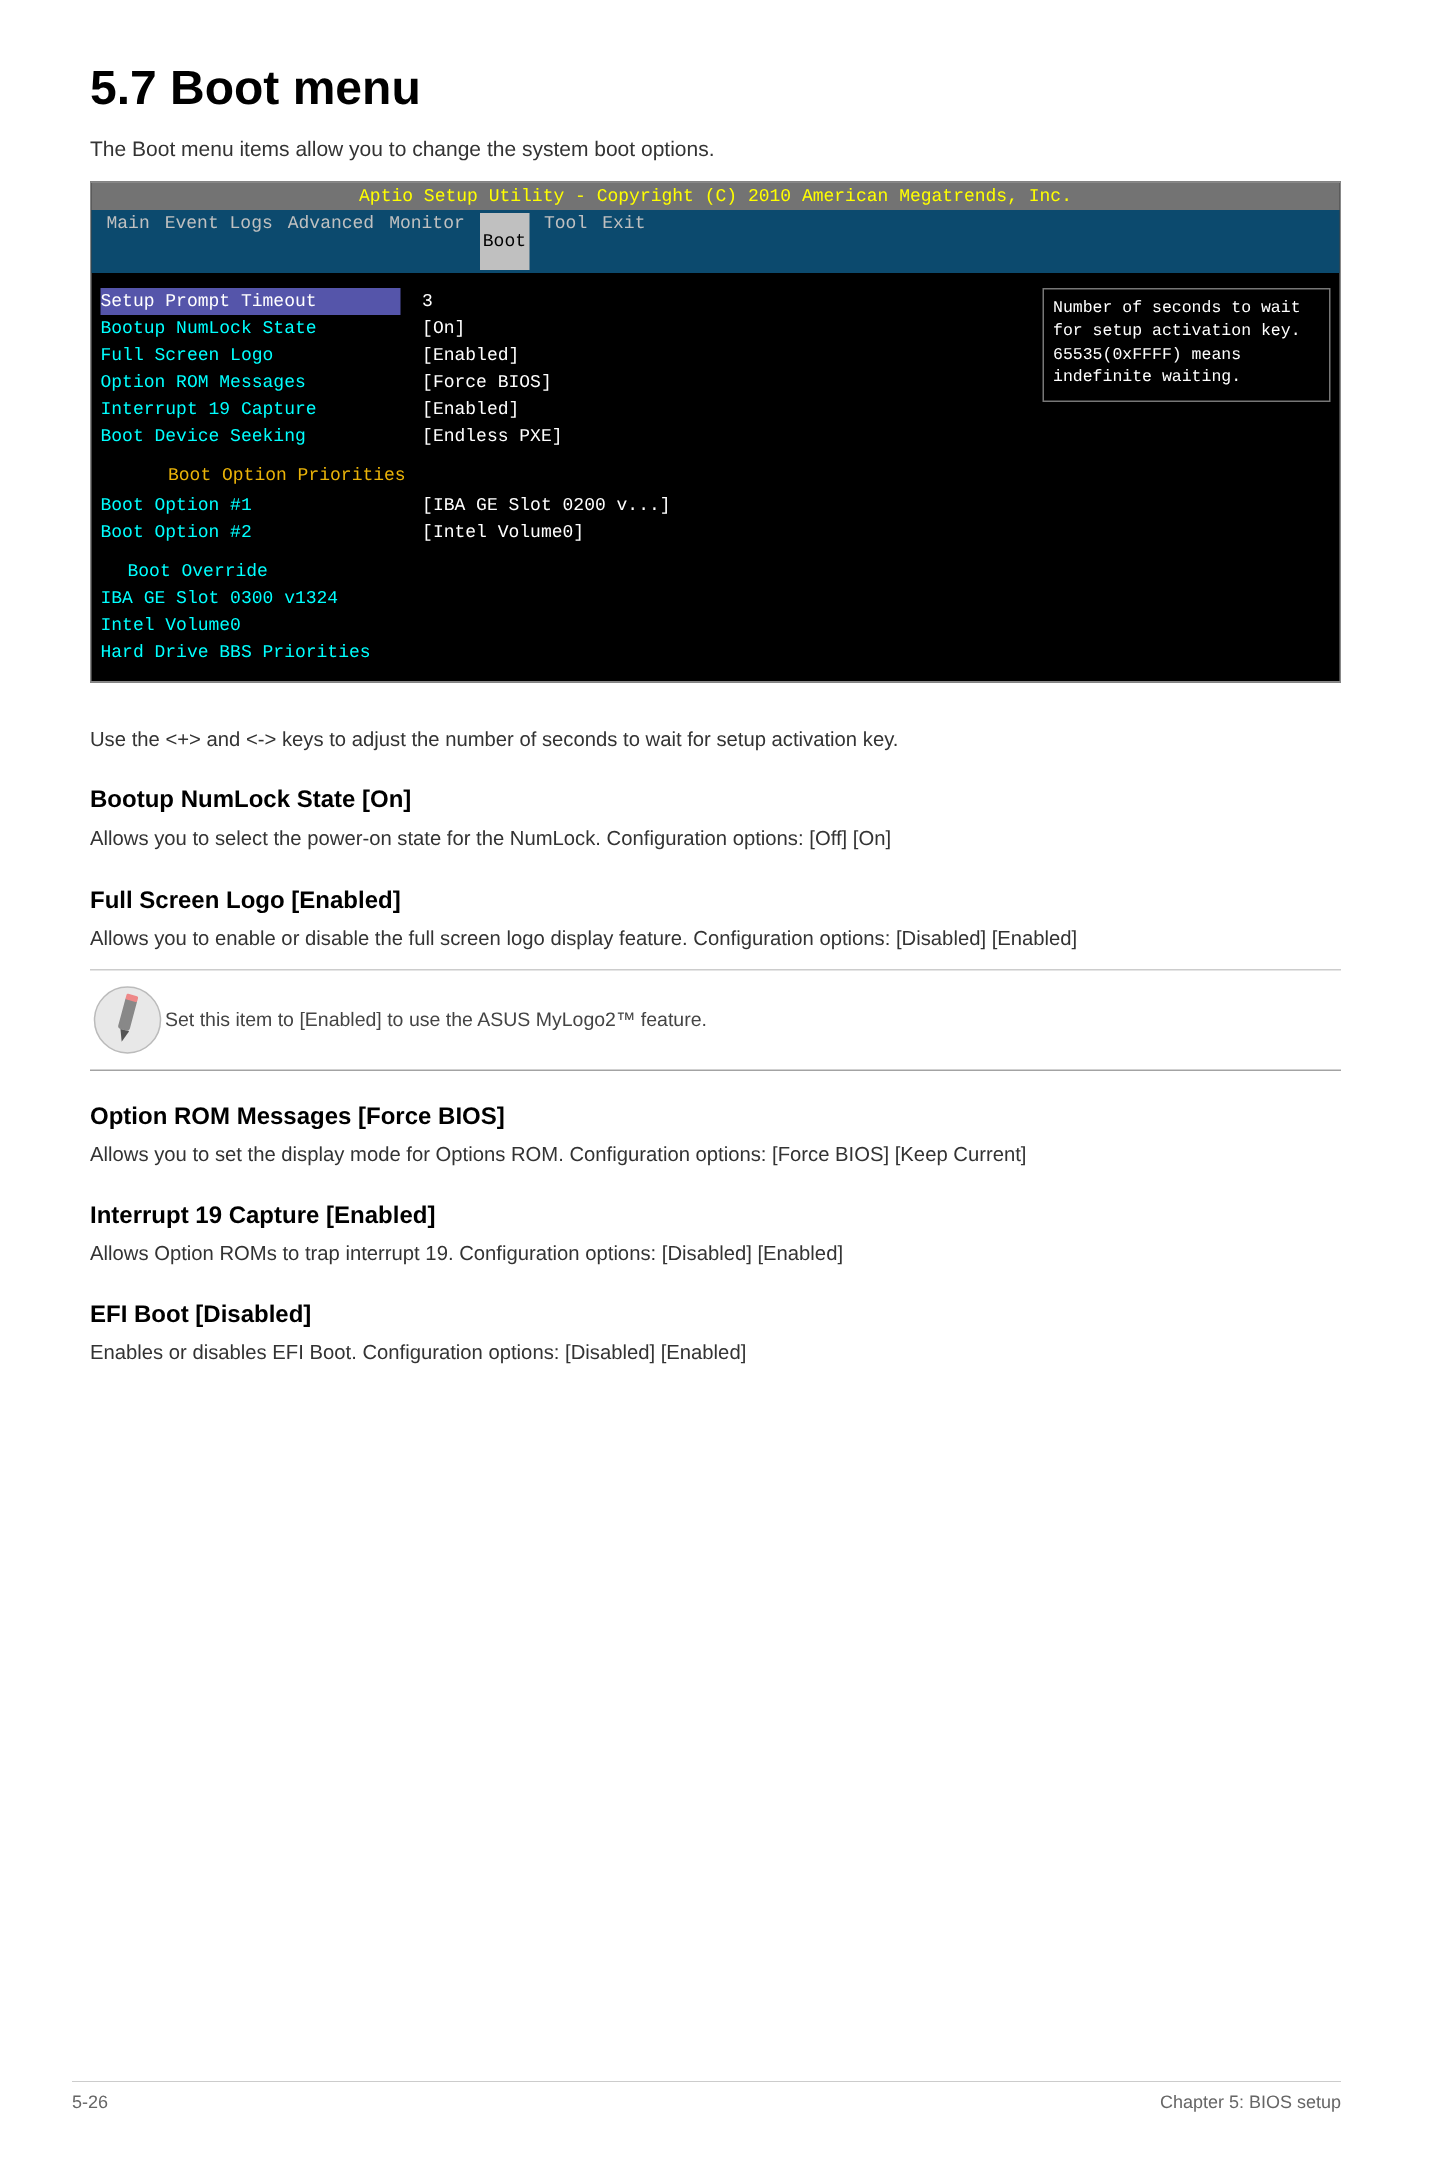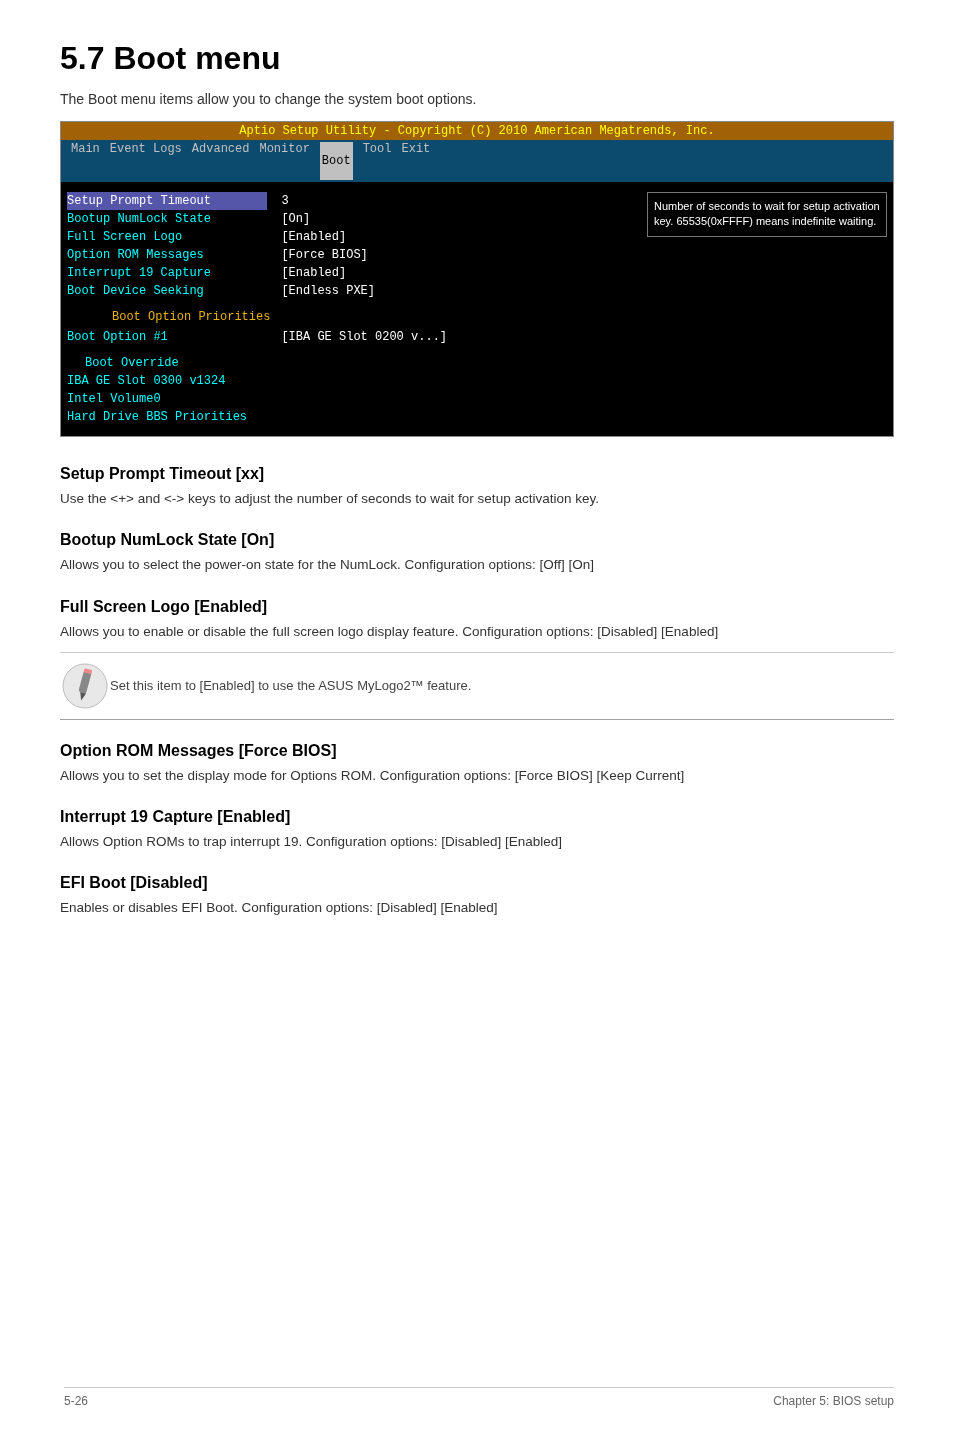--- a/index.html
+++ b/index.html
@@ -31,21 +31,21 @@
       border: 1px solid #888;
       background: #000;
       font-family: 'Courier New', Courier, monospace;
       font-size: 12px;
       color: #c0c0c0;
       margin-bottom: 28px;
       width: 100%;
     }
 
     .bios-header {
-      background: #a16207;
+      background: #737373;
       color: #ffff00;
       text-align: center;
       padding: 2px 0;
       font-family: 'Courier New', Courier, monospace;
       font-size: 12px;
     }
 
     .bios-nav {
       background: #0c4a6e;
       color: #fff;
@@ -71,25 +71,25 @@
       padding: 10px 6px;
       gap: 0;
     }
 
     .bios-left {
       flex: 1;
       padding-right: 10px;
     }
 
     .bios-right {
-      width: 240px;
+      width: 192px;
       border: 1px solid #777;
       padding: 6px;
       color: #fff;
-      font-family: Liberation Sans, sans-serif;
+      font-family: Liberation Mono, monospace;
       font-size: 11px;
       line-height: 1.4;
       align-self: flex-start;
     }
 
     .bios-row {
       display: flex;
       line-height: 1.5;
     }
 
@@ -167,21 +167,21 @@
 
     .note-text {
       font-size: 13px;
       color: #444;
     }
 
     
     .page-footer {
       position: fixed;
       bottom: 30px;
-      left: 64px;
+      left: 48px;
       right: 60px;
       display: flex;
       justify-content: space-between;
       font-size: 12px;
       color: #666;
       border-top: 1px solid #ccc;
       padding-top: 6px;
       align-items: center;
     }
   </style>
@@ -229,34 +229,37 @@
       <div class="bios-row">
         <span class="label">Boot Device Seeking</span>
         <span class="value">&nbsp;&nbsp;[Endless PXE]</span>
       </div>
 
       <div style="margin-top:10px;" class="bios-section-title">Boot Option Priorities</div>
       <div class="bios-row">
         <span class="label">Boot Option #1</span>
         <span class="value">&nbsp;&nbsp;[IBA GE Slot 0200 v...]</span>
       </div>
+      <div class="bios-row">
+        <span class="label">Boot Option #2</span>
+        <span class="value">&nbsp;&nbsp;[Intel Volume0]</span>
+      </div>
 
       <div style="margin-top:10px;" class="bios-override-title">Boot Override</div>
       <div class="bios-override-item">IBA GE Slot 0300 v1324</div>
       <div class="bios-override-item">Intel Volume0</div>
 
       <div class="bios-network-item">Hard Drive BBS Priorities</div>
     </div>
 
     <div class="bios-right">Number of seconds to wait for setup activation key. 65535(0xFFFF) means indefinite waiting.</div>
   </div>
 </div>
 
 <div class="section">
-  <div class="section-heading">Setup Prompt Timeout [xx]</div>
   <div class="section-body">Use the &lt;+&gt; and &lt;-&gt; keys to adjust the number of seconds to wait for setup activation key.</div>
 </div>
 
 <div class="section">
   <div class="section-heading">Bootup NumLock State [On]</div>
   <div class="section-body">Allows you to select the power-on state for the NumLock.
 Configuration options: [Off] [On]</div>
 </div>
 
 <div class="section">

